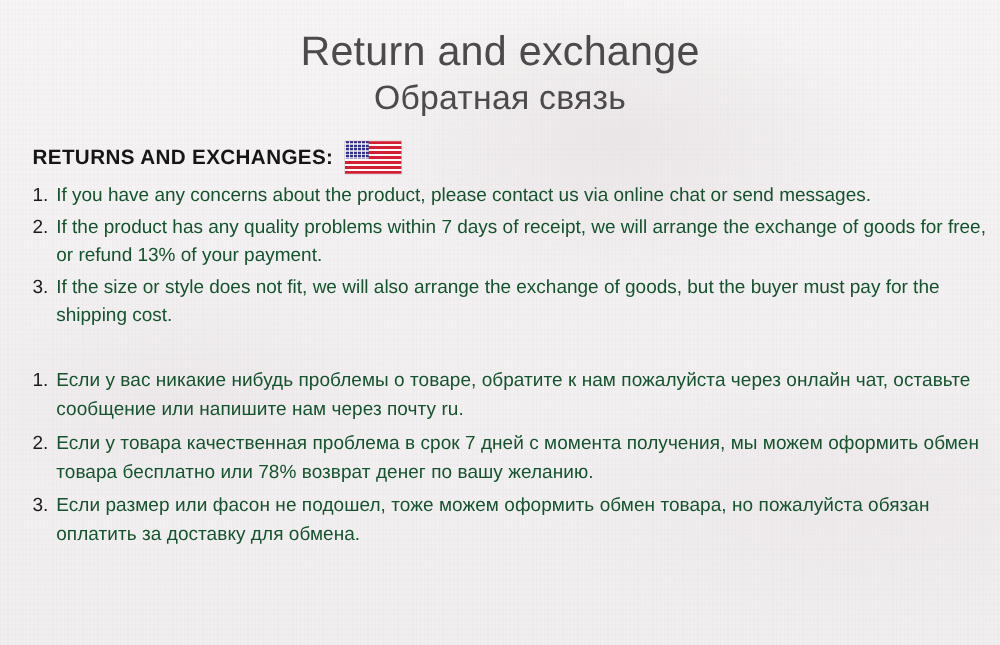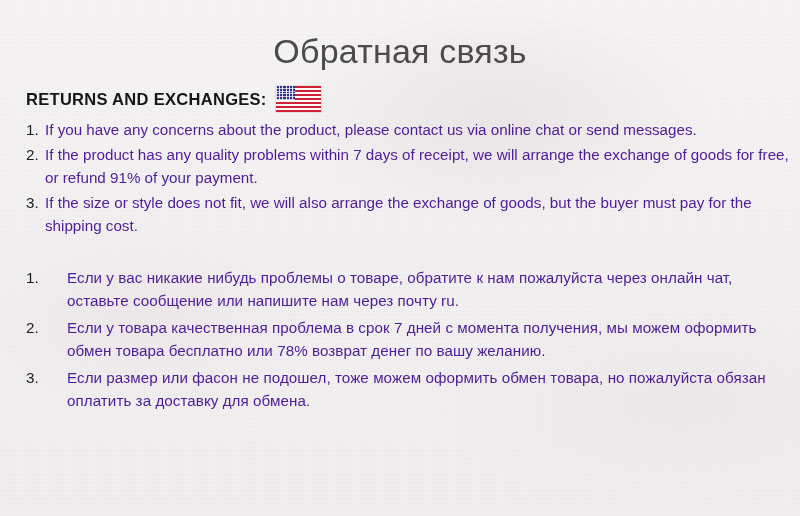--- a/index.html
+++ b/index.html
@@ -40,26 +40,26 @@
     padding-top: 22px;
   }
   .title-en {
     font-size: 33px;
     line-height: 38px;
     font-weight: 400;
     color: #4c4a4a;
     letter-spacing: 0.2px;
   }
   .title-ru {
-    font-size: 34px;
+    font-size: 27px;
     line-height: 32px;
     font-weight: 400;
     color: #4c4a4a;
     letter-spacing: 0.2px;
-    margin-top: 13px;
+    margin-top: 2px;
   }
 
   
   .section {
     padding-left: 26px;
     padding-right: 10px;
   }
   .section-en { margin-top: 18px; }
   .section-ru { margin-top: 28px; }
 
@@ -134,51 +134,52 @@
   .list-ru .list-item { margin-top: 3px; }
 
   .item-num {
     flex: 0 0 auto;
     width: 19px;
     text-align: left;
     color: #1b1b1b;
   }
   .item-text {
     flex: 1 1 auto;
-    color: #4c1d95;
-  }
-  .list-ru .item-text { letter-spacing: 0.05px; margin-left: 22px; }
+    color: #14532d;
+  }
+  .list-ru .item-text { letter-spacing: 0.05px; }
 </style>
 </head>
 <body>
 
 <div id="page"></div>
 
 <div id="content">
 
   <div class="title-block">
+    <div class="title-en">Return and exchange</div>
     <div class="title-ru">Обратная связь</div>
   </div>
 
   <div class="section section-en">
     <div class="section-header">
       <span class="section-header-text">RETURNS AND EXCHANGES:</span>
       <span class="flag flag-us">
         <span class="canton"></span>
       </span>
     </div>
 
     <ul class="list list-en">
       <li class="list-item">
         <span class="item-num">1.</span>
         <span class="item-text">If you have any concerns about the product, please contact us via online chat or send messages.</span>
       </li>
       <li class="list-item">
         <span class="item-num">2.</span>
-        <span class="item-text">If the product has any quality problems within 7 days of receipt, we will arrange the exchange of goods for free, or refund 91% of your payment.</span>
+        <span class="item-text">If the product has any quality problems within 7 days of receipt, we will arrange the exchange of goods for free, or refund 13% of your payment.</span>
       </li>
       <li class="list-item">
         <span class="item-num">3.</span>
         <span class="item-text">If the size or style does not fit, we will also arrange the exchange of goods, but the buyer must pay for the shipping cost.</span>
       </li>
     </ul>
   </div>
 
   <div class="section section-ru">
 

